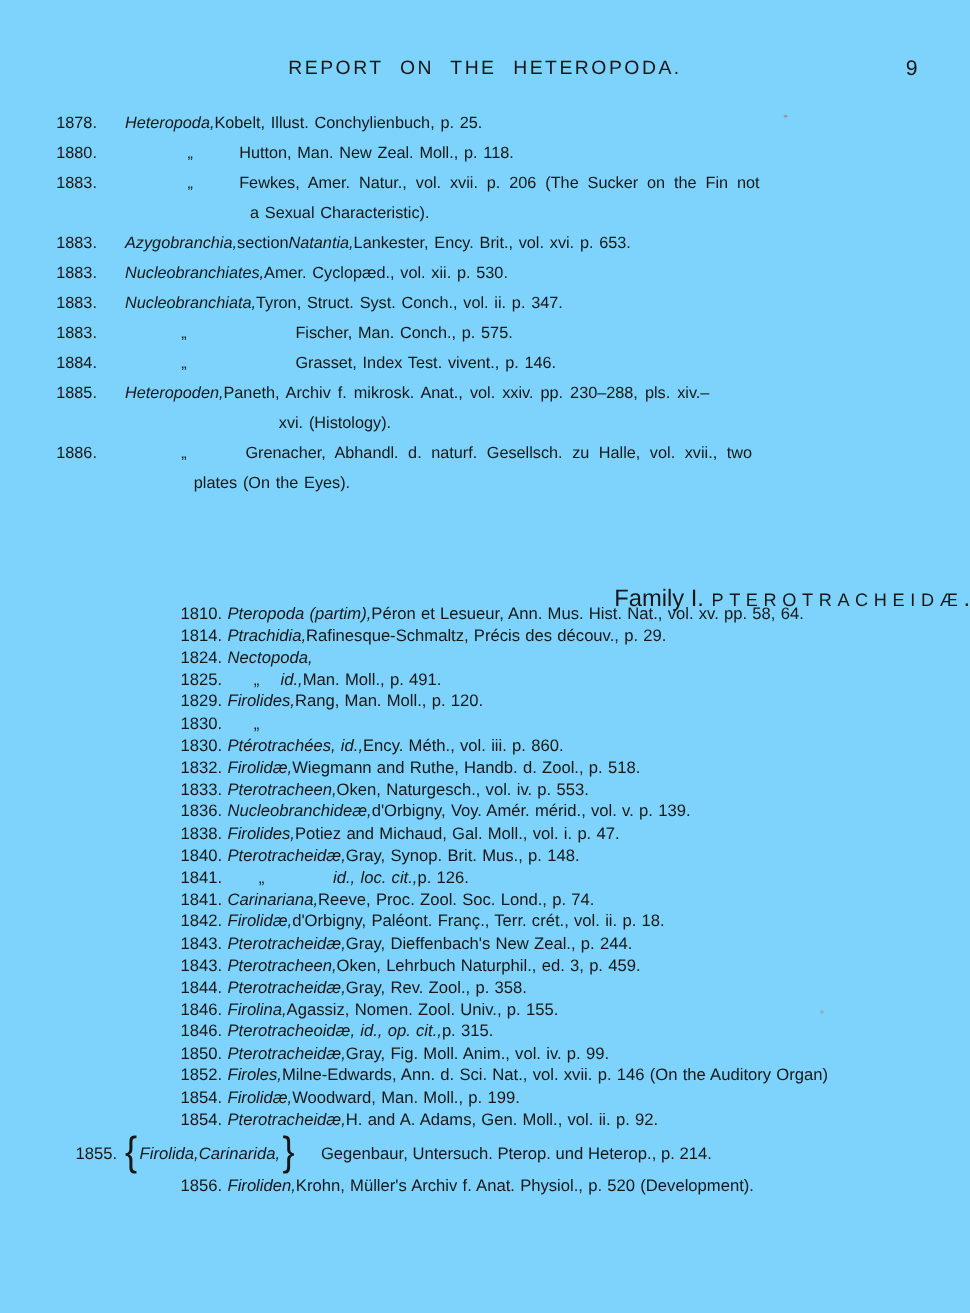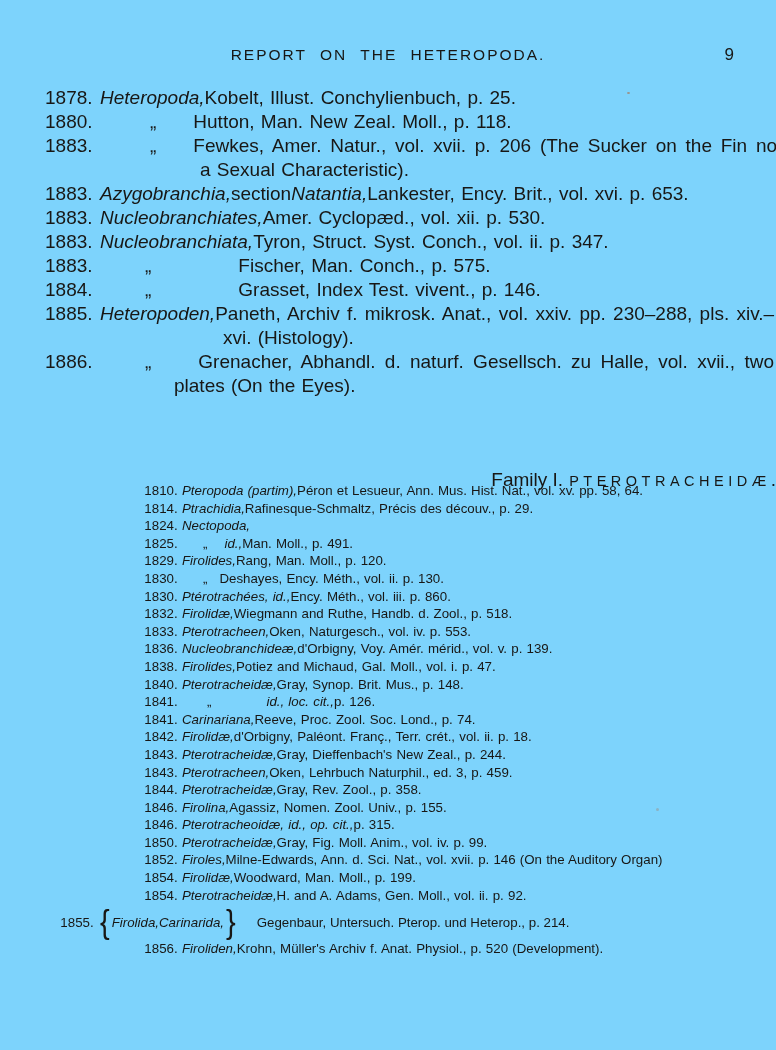--- a/index.html
+++ b/index.html
@@ -13,21 +13,21 @@
     position:absolute; top:46px; left:0; right:0;
     text-align:center; font-size:15.5px;
     letter-spacing:2px; word-spacing:7px;
   }
   .page-number {
     position:absolute; top:45px; right:42px; font-size:17px;
   }
   .list-1 { position:absolute; top:86px; left:0; right:0; }
   .l1-line {
     display:flex; padding-left:45px; height:24px; line-height:24px;
-    font-size:19px; white-space:nowrap; word-spacing:1px;
+    font-size:13px; white-space:nowrap; word-spacing:1px;
   }
   .l1-year { width:55px; flex:none; }
   .list-2 { position:absolute; top:482px; left:0; right:0;text-align:center; }
   .l2-line {
     display:flex; padding-left:140px; height:17.6px; line-height:17.6px;
     font-size:13.3px; white-space:nowrap; word-spacing:0.5px;
   }
   .l2-year { width:42px; flex:none; }
   .it { font-style:italic; }
   .family-heading {
@@ -116,21 +116,21 @@
         <span class="l1-year"></span>
         <span style="margin-left: 123px;">xvi. (Histology).</span>
       </div>
       <div class="l1-line" style="word-spacing: 4px;">
         <span class="l1-year">1886.</span>
         <span style="margin-left: 45px;">„</span>
         <span style="margin-left: 47px;">Grenacher, Abhandl. d. naturf. Gesellsch. zu Halle, vol. xvii., two</span>
       </div>
       <div class="l1-line">
         <span class="l1-year"></span>
-        <span style="margin-left: 74px;">plates (On the Eyes).</span>
+        <span style="margin-left: 55px;">plates (On the Eyes).</span>
       </div>
     </div>
 
   <div class="family-heading">
     <span>Family I.</span><span class="spaced-caps">PTEROTRACHEIDÆ</span><span>.</span>
   </div>
 
   <div class="list-2" id="list2">
       <div class="l2-line">
         <span class="l2-year">1810.</span>
@@ -153,21 +153,20 @@
         <span> Man. Moll., p. 491.</span>
       </div>
       <div class="l2-line">
         <span class="l2-year">1829.</span>
         <span class="it">Firolides,</span>
         <span> Rang, Man. Moll., p. 120.</span>
       </div>
       <div class="l2-line">
         <span class="l2-year">1830.</span>
         <span style="margin-left: 21px;">„</span>
-        <span style="margin-left: 12px;">Deshayes, Ency. Méth., vol. ii. p. 130.</span>
       </div>
       <div class="l2-line">
         <span class="l2-year">1830.</span>
         <span class="it">Ptérotrachées, id.,</span>
         <span> Ency. Méth., vol. iii. p. 860.</span>
       </div>
       <div class="l2-line">
         <span class="l2-year">1832.</span>
         <span class="it">Firolidæ,</span>
         <span> Wiegmann and Ruthe, Handb. d. Zool., p. 518.</span>

